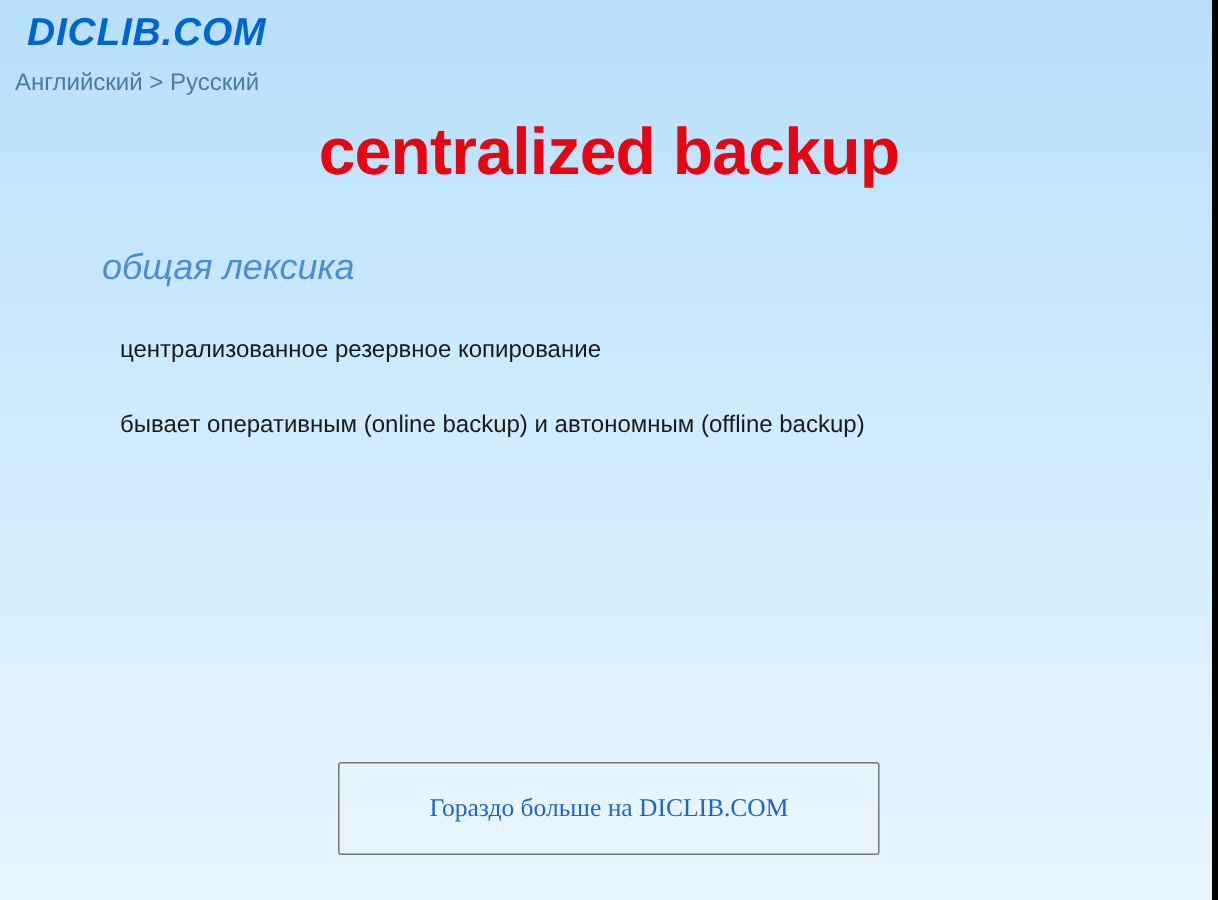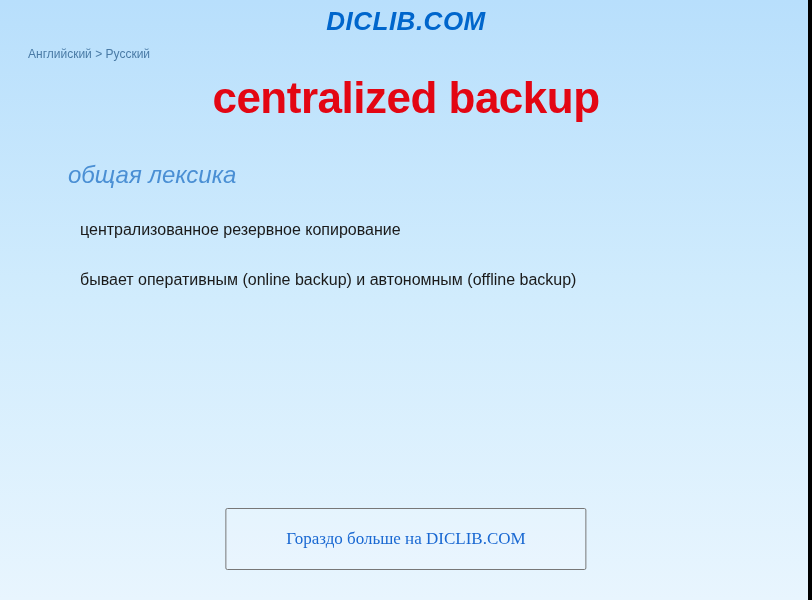--- a/index.html
+++ b/index.html
@@ -10,44 +10,42 @@
     body {
       width: 812px;
       height: 600px;
       background: linear-gradient(to bottom, #b8dffc 0%, #d1ecfd 50%, #e8f5fe 100%);
       font-family: Arial, sans-serif;
       position: relative;
       overflow: hidden;
     }
     .header {
       padding: 6px 18px 0 18px;
-      text-align: center;
     }
     .site-title {
       font-size: 26px;
       font-weight: bold;
       color: #0066cc;
       font-style: italic;
       letter-spacing: 0.5px;
     }
     .subtitle-box {
       display: inline-block;
       border: 1px solid #555;
       border-radius: 3px;
       padding: 1px 10px;
       margin-top: 2px;
       font-size: 13px;
       color: #333;
       background: rgba(255,255,255,0.2);
     }
     .breadcrumb {
       padding: 10px 10px 0 10px;
-      font-size: 12px;
+      font-size: 16px;
       color: #4a7ba6;
-      margin-left: 18px;
     }
     .main-term {
       text-align: center;
       font-size: 44px;
       font-weight: bold;
       color: #e30613;
       margin-top: 12px;
       letter-spacing: -0.5px;
     }
     .category {

